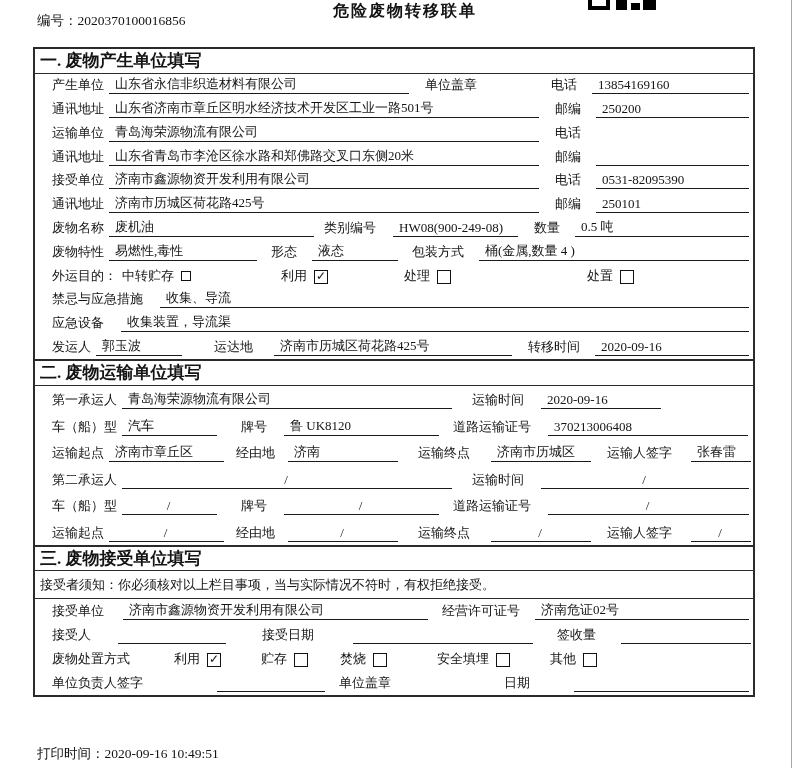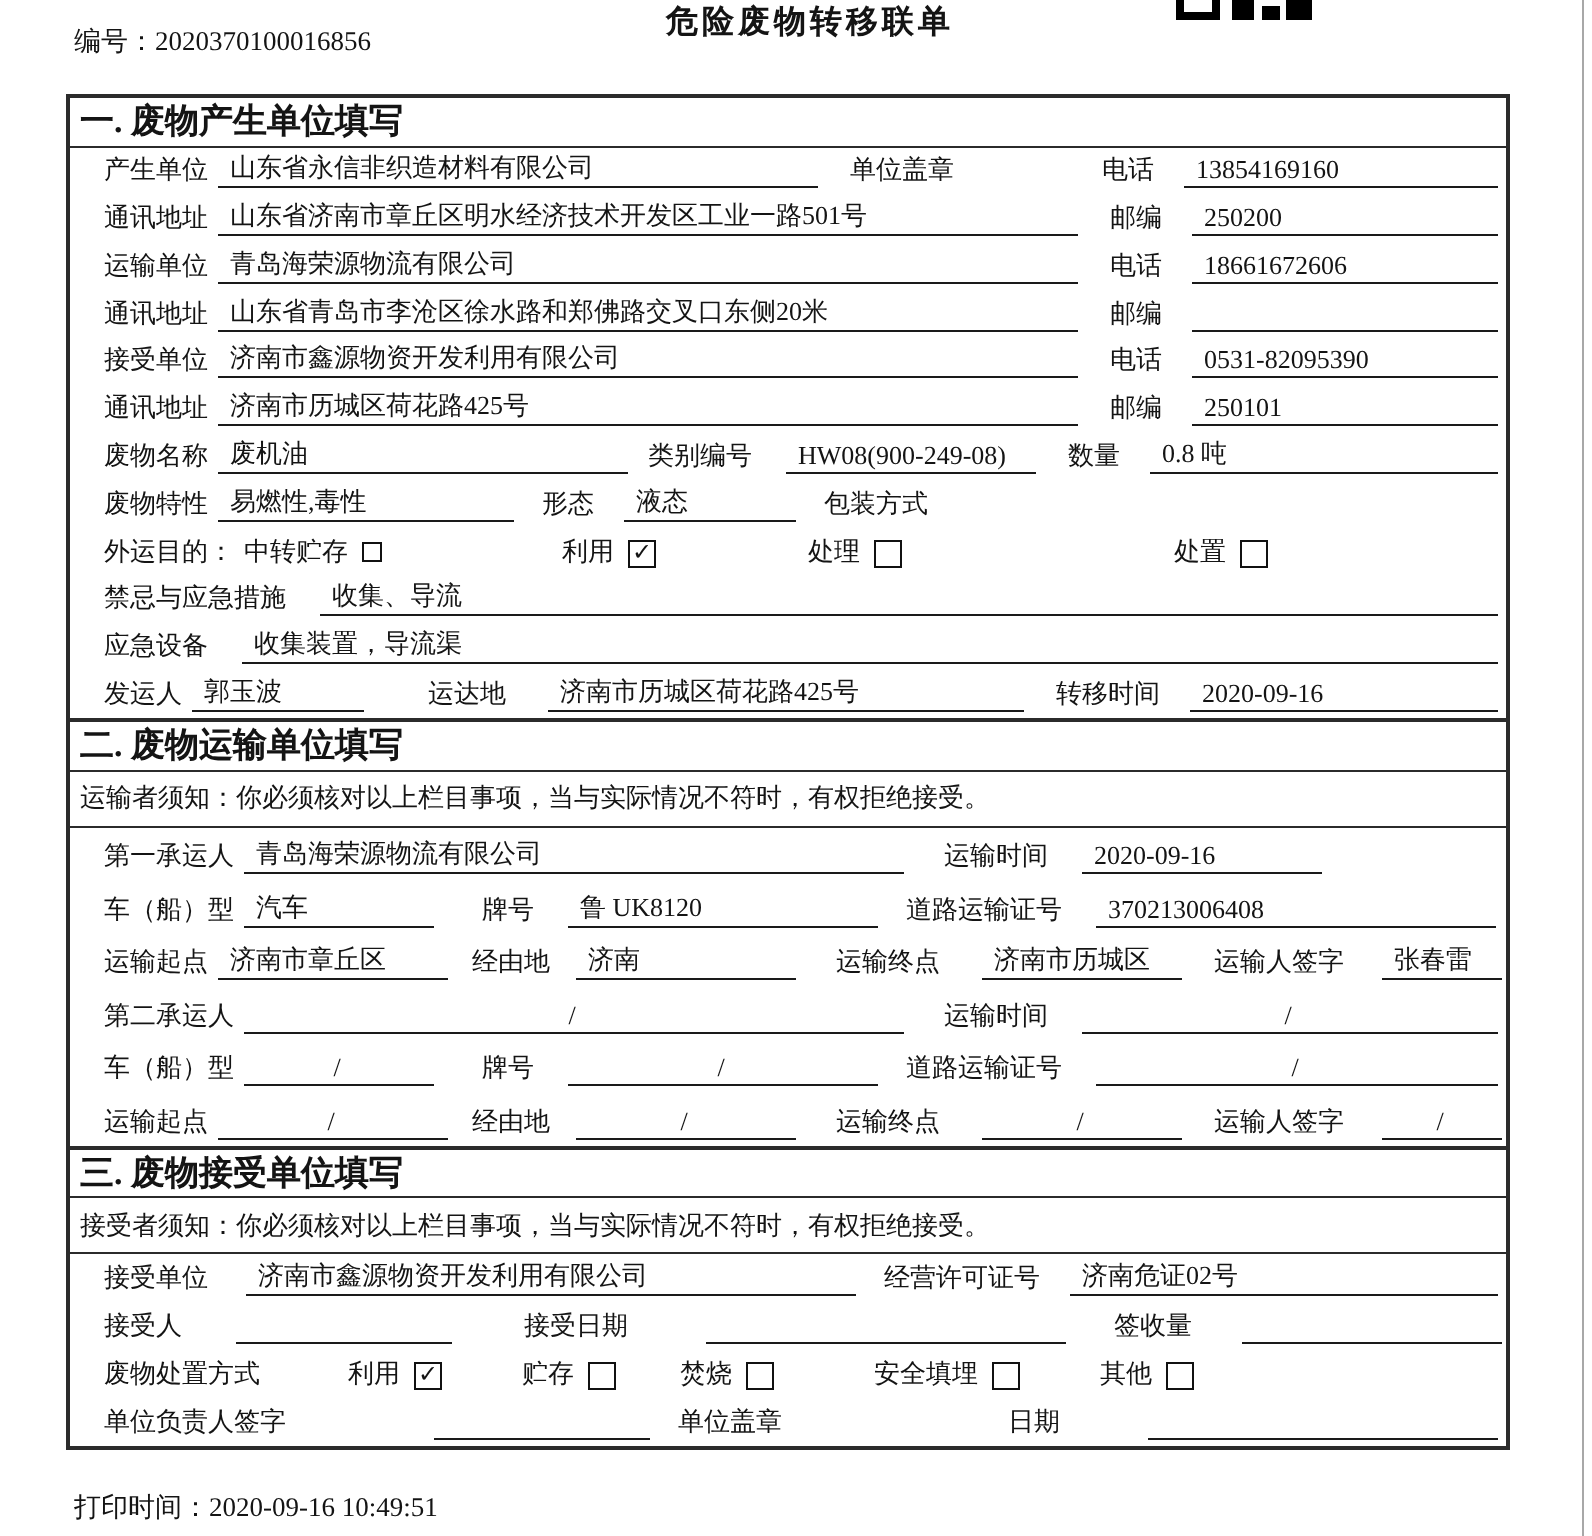--- a/index.html
+++ b/index.html
@@ -73,21 +73,20 @@
         <span class="lbl">邮编</span>
         <span class="sp" style="width: 10px;"></span>
         <span class="fill grow">250200</span>
       </div>
       <div class="row">
         <span class="lbl">运输单位</span>
         <span class="fill" style="width: 430px;">青岛海荣源物流有限公司</span>
         <span class="sp" style="width: 16px;"></span>
         <span class="lbl">电话</span>
         <span class="sp" style="width: 10px;"></span>
-        <span class="fill grow">18661672606</span>
       </div>
       <div class="row">
         <span class="lbl">通讯地址</span>
         <span class="fill" style="width: 430px;">山东省青岛市李沧区徐水路和郑佛路交叉口东侧20米</span>
         <span class="sp" style="width: 16px;"></span>
         <span class="lbl">邮编</span>
         <span class="sp" style="width: 10px;"></span>
         <span class="fill grow"></span>
       </div>
       <div class="row">
@@ -109,32 +108,33 @@
       <div class="row">
         <span class="lbl">废物名称</span>
         <span class="fill" style="width: 205px; font-family: Liberation Mono, monospace;">废机油</span>
         <span class="sp" style="width: 10px;"></span>
         <span class="lbl">类别编号</span>
         <span class="sp" style="width: 12px;"></span>
         <span class="fill" style="width: 125px;">HW08(900-249-08)</span>
         <span class="sp" style="width: 16px;"></span>
         <span class="lbl">数量</span>
         <span class="sp" style="width: 10px;"></span>
-        <span class="fill grow">0.8 吨</span>
+        <span class="fill grow">0.5 吨</span>
       </div>
       <div class="row">
         <span class="lbl">废物特性</span>
         <span class="fill" style="width: 148px;">易燃性,毒性</span>
         <span class="sp" style="width: 14px;"></span>
         <span class="lbl">形态</span>
         <span class="sp" style="width: 10px;"></span>
         <span class="fill" style="width: 86px;">液态</span>
         <span class="sp" style="width: 14px;"></span>
         <span class="lbl">包装方式</span>
         <span class="sp" style="width: 10px;"></span>
+        <span class="fill grow">桶(金属,数量 4 )</span>
       </div>
       <div class="row">
         <span class="lbl">外运目的：</span>
         <span class="sp" style="width: 5px;"></span>
         <span class="chk">
           <span>中转贮存</span>
           <span class="box small"></span>
         </span>
         <span class="sp" style="width: 90px;"></span>
         <span class="chk">
@@ -170,21 +170,20 @@
         <span class="sp" style="width: 16px;"></span>
         <span class="fill" style="width: 238px;">济南市历城区荷花路425号</span>
         <span class="sp" style="width: 16px;"></span>
         <span class="lbl">转移时间</span>
         <span class="sp" style="width: 10px;"></span>
         <span class="fill grow">2020-09-16</span>
       </div>
     </div>
     <div class="sec s2">
       <div class="sec-title">二. 废物运输单位填写</div>
-      <div class="note">运输者须知：你必须核对以上栏目事项，当与实际情况不符时，有权拒绝接受。</div>
       <div class="row">
         <span class="lbl">第一承运人</span>
         <span class="fill" style="width: 330px;">青岛海荣源物流有限公司</span>
         <span class="sp" style="width: 20px;"></span>
         <span class="lbl">运输时间</span>
         <span class="sp" style="width: 12px;"></span>
         <span class="fill" style="width: 120px;">2020-09-16</span>
       </div>
       <div class="row">
         <span class="lbl">车（船）型</span>

